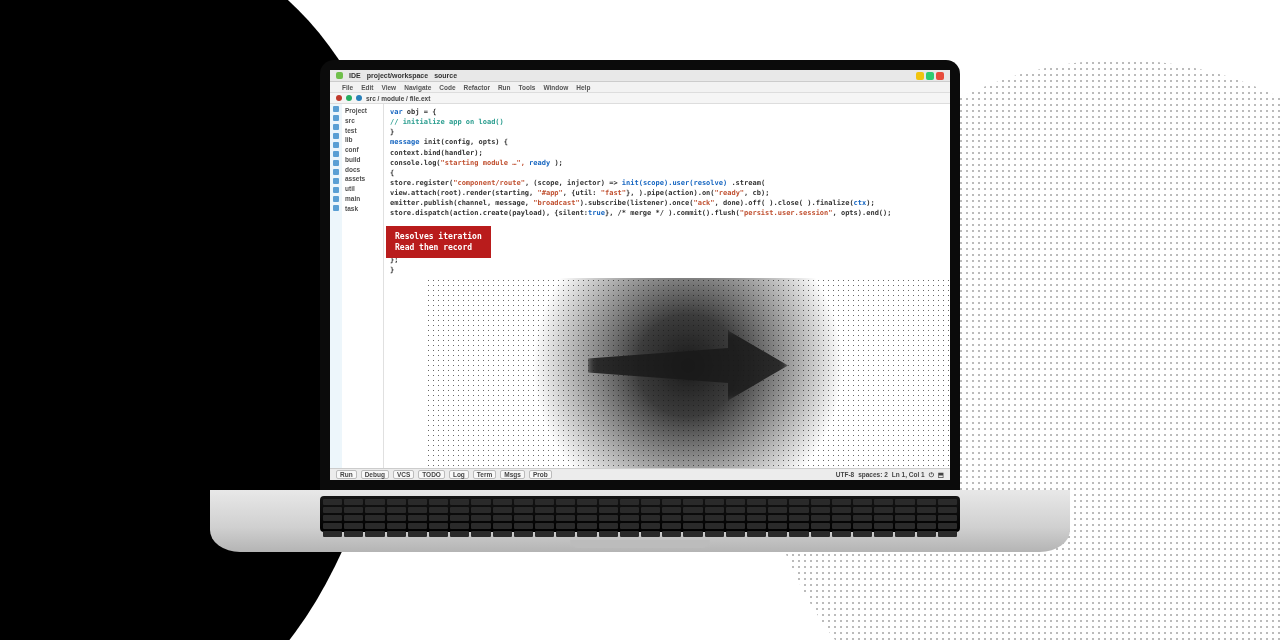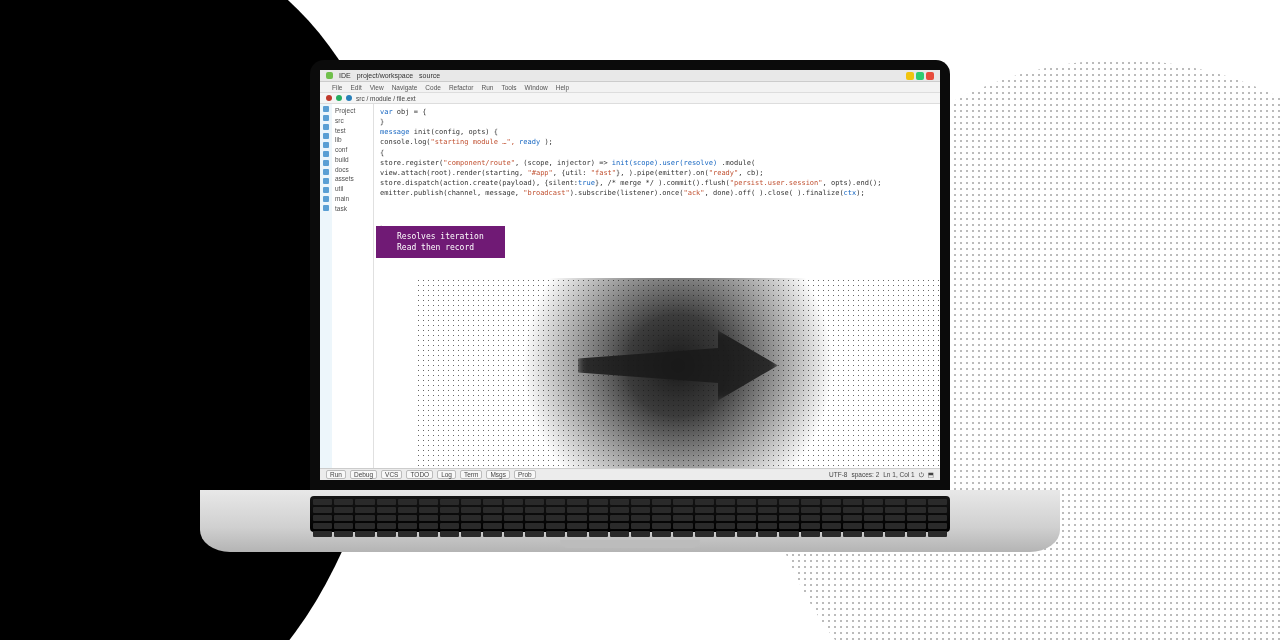--- a/index.html
+++ b/index.html
@@ -28,22 +28,23 @@
     width: 720px; height: 720px;
     border-radius: 50%;
     background-image: radial-gradient(#6a6a6a 1px, transparent 1px);
     background-size: 6px 6px;
     opacity: .45;
   }
 
   
   .laptop {
     position: absolute;
-    left: 200px; top: 60px;
+    left: 210px; top: 60px;
     width: 860px;
+    font-weight: bold;
   }
   .screen-frame {
     width: 640px;
     margin: 0 auto;
     background: #0b0b0b;
     border-radius: 14px 14px 0 0;
     padding: 10px;
   }
   .screen {
     width: 100%; height: 410px;
@@ -112,21 +113,21 @@
     flex:1; position:relative; background:#fff;
     font-family: "Menlo","Consolas",monospace;
     font-size:7px; line-height:1.45; padding:3px 6px;
     color:#333;
   }
   .editor .cmt{color:#2a9d8f}
   .editor .kw{color:#1565c0}
   .editor .str{color:#c05030}
   .tooltip{
     position:absolute;left:2px;top:122px;
-    background:#701a75;color:#fff;padding:5px 21px;font-size:8px;line-height:1.4;
+    background:#b91c1c;color:#fff;padding:5px 9px;font-size:8px;line-height:1.4;
     font-family:"Menlo",monospace;
   }
 
   .halftone{
     position:absolute;left:42px;right:0;bottom:0;height:190px;
     background:
       radial-gradient(circle at 50% 46%, #000 0%, rgba(0,0,0,.85) 18%, rgba(0,0,0,0) 55%),
       radial-gradient(#555 0.8px, transparent 0.8px);
     background-size: 100% 100%, 5px 5px;
     mix-blend-mode:multiply;
@@ -217,28 +218,30 @@
           <div>  build</div>
           <div>  docs</div>
           <div>  assets</div>
           <div>  util</div>
           <div>  main</div>
           <div>  task</div>
         </div>
 
         <div class="editor">
 <div><span class="kw">var </span><span>obj</span><span> = {</span></div>
+<div class="cmt">  // initialize app on load()</div>
 <div>}</div>
 <div><span class="kw">message </span><span>init</span><span>(config, opts) {</span></div>
+<div>  context.bind(handler);</div>
 <div><span>  console.log(</span><span class="str">"starting module …", </span><span class="kw">ready</span><span> );</span></div>
 <div>  {</div>
-<div><span>    store.register(</span><span class="str">"component/route"</span><span>,  (scope, injector)  =&gt; </span><span class="kw">init(scope).user(resolve) </span><span>.module(</span></div>
-<div><span>    view.attach(root).render(starting, </span><span class="str">"#app"</span><span>, {util: </span><span class="str">"fast"</span><span>}, ).pipe(emitter).on(</span><span class="str">"ready"</span><span>, cb);</span></div>
+<div><span>    store.register(</span><span class="str">"component/route"</span><span>,  (scope, injector)  =&gt; </span><span class="kw">init(scope).user(resolve) </span><span>.stream(</span></div>
+<div><span>    view.attach(root).render(starting, </span><span class="str">"#app"</span><span>, {util: </span><span class="str">"fast"</span><span>}, ).pipe(action).on(</span><span class="str">"ready"</span><span>, cb);</span></div>
+<div><span>    emitter.publish(channel, message, </span><span class="str">"broadcast"</span><span>).subscribe(listener).once(</span><span class="str">"ack"</span><span>, done).off( ).close( ).finalize(</span><span class="kw">ctx</span><span>);</span></div>
 <div><span>    store.dispatch(action.create(payload), {silent:</span><span class="kw">true</span><span>}, /* merge */ ).commit().flush(</span><span class="str">"persist.user.session"</span><span>, opts).end();</span></div>
-<div><span>    emitter.publish(channel, message, </span><span class="str">"broadcast"</span><span>).subscribe(listener).once(</span><span class="str">"ack"</span><span>, done).off( ).close( ).finalize(</span><span class="kw">ctx</span><span>);</span></div>
 
           <div class="tooltip">
             <div>Resolves iteration</div>
             <div>Read then record</div>
           </div>
 
           <div style="margin-top:26px">
             <div>  }</div>
             <div>};</div>
             <div>}</div>

